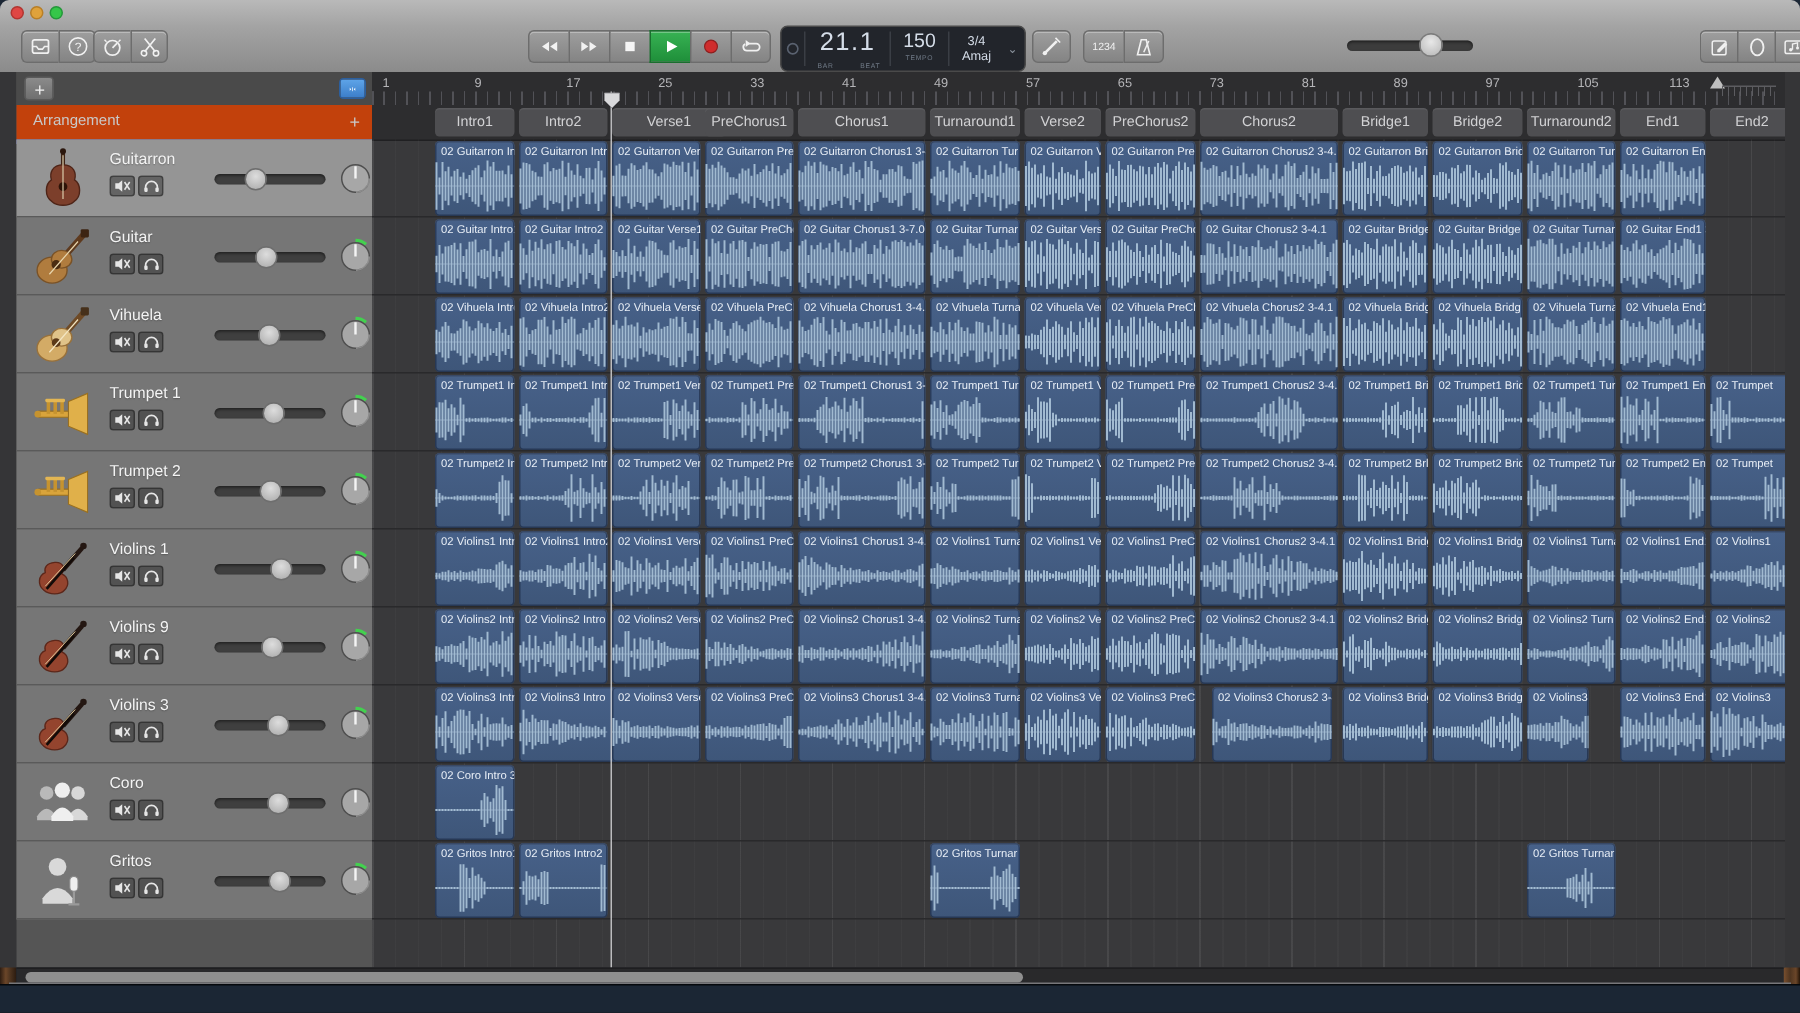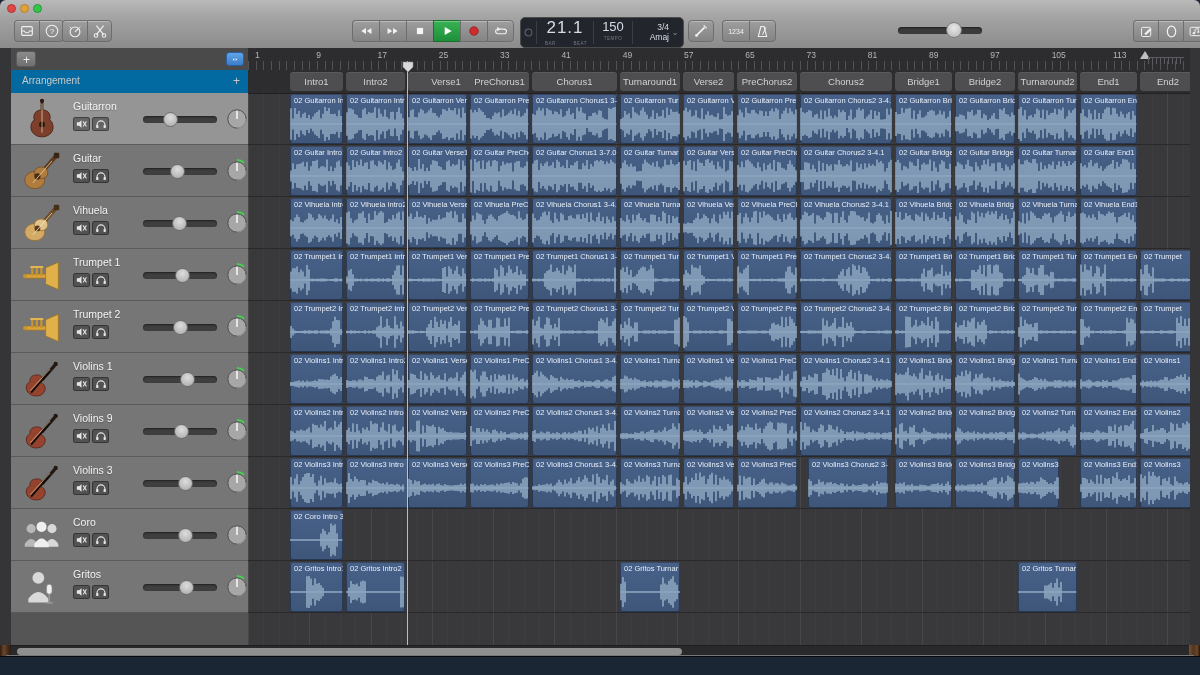--- a/index.html
+++ b/index.html
@@ -29,36 +29,36 @@
   .tbtn.play-on{background:linear-gradient(#37b253,#1f8f3a);border-color:#1a6f2e;}
   #lcd{position:absolute;left:520px;top:-1px;width:162px;height:29px;background:#22252b;border:1px solid #4a4a4a;
     border-radius:5px;display:flex;align-items:stretch;color:#d5dde8;}
   .lcd-sep{width:1px;background:#3a3e45;margin:3px 0;}
   #lcd-mode{width:15px;display:flex;align-items:center;justify-content:center;}
   #lcd-pos{width:56px;text-align:center;position:relative;}
   #lcd-pos .big{font-size:17px;line-height:20px;letter-spacing:1px;}
   .lcd-lab{font-size:4.5px;color:#707a87;letter-spacing:.5px;}
   #lcd-tempo{width:38px;text-align:center;}
   #lcd-tempo .big{font-size:13px;line-height:18px;}
-  #lcd-sig{width:36px;text-align:right;font-size:8.5px;line-height:10px;padding-top:4px;}
+  #lcd-sig{width:36px;text-align:center;font-size:8.5px;line-height:10px;padding-top:4px;}
   #lcd-chev{width:12px;display:flex;align-items:center;justify-content:center;color:#8a929c;font-size:8px;}
   #vol-slider{position:absolute;left:898px;top:9px;width:84px;height:7px;background:#3c3c3c;border-radius:4px;
     box-shadow:inset 0 1px 2px rgba(0,0,0,.5);}
   #vol-thumb{position:absolute;left:48px;top:-5px;width:16px;height:16px;border-radius:50%;
     background:radial-gradient(circle at 50% 35%,#e8e8e8,#b5b5b5);border:1px solid #7c7c7c;box-sizing:border-box;}
   
   #main{position:absolute;left:0;top:48px;width:1200px;height:597px;background:#353537;}
   #header-panel{position:absolute;left:11px;top:0;width:237px;height:597px;background:#555;border-right:1px solid #222;}
   #panel-topbar{position:absolute;left:0;top:0;width:237px;height:22px;background:#4a4a4a;border-bottom:1px solid #3a3a3a;}
   #add-track-btn{position:absolute;left:5px;top:3px;width:20px;height:16px;border-radius:3px;
     background:linear-gradient(#8b8b8b,#6f6f6f);border:1px solid #5a5a5a;color:#efefef;font-size:12px;
     line-height:14px;text-align:center;box-sizing:border-box;}
   #catch-btn{position:absolute;right:4px;top:4px;width:18px;height:14px;border-radius:3px;background:linear-gradient(#5ea4e8,#3c7ec9);
     border:1px solid #2c5f9e;display:flex;align-items:center;justify-content:center;box-sizing:border-box;}
-  #arr-bar{position:absolute;left:0;top:22px;width:237px;height:23px;background:#0369a1;border-bottom:3px solid #3b82f6;
+  #arr-bar{position:absolute;left:0;top:22px;width:237px;height:23px;background:#c2410c;border-bottom:3px solid #3b82f6;
     color:#c9c9c9;font-size:10px;line-height:22px;}
   #arr-bar .lab{margin-left:11px;}
   #arr-add{position:absolute;right:8px;top:0;font-size:12px;color:#c9c9c9;line-height:22px;}
   .trow{position:absolute;left:0;width:237px;height:52px;background:#767676;border-bottom:1px solid #5a5a5a;box-sizing:border-box;}
   .trow.sel{background:#959595;}
   .ticon{position:absolute;left:4px;top:3px;width:54px;height:46px;display:flex;align-items:center;justify-content:center;}
   .tname{position:absolute;left:62px;top:7px;font-size:10.5px;color:#f4f4f4;text-shadow:0 1px 1px rgba(0,0,0,.25);}
   .tbtns{position:absolute;left:62px;top:24px;display:flex;gap:2px;}
   .mini{width:17px;height:14px;border-radius:2.5px;background:rgba(40,40,40,.45);border:1px solid rgba(0,0,0,.35);
     display:flex;align-items:center;justify-content:center;padding:0;box-sizing:border-box;}

